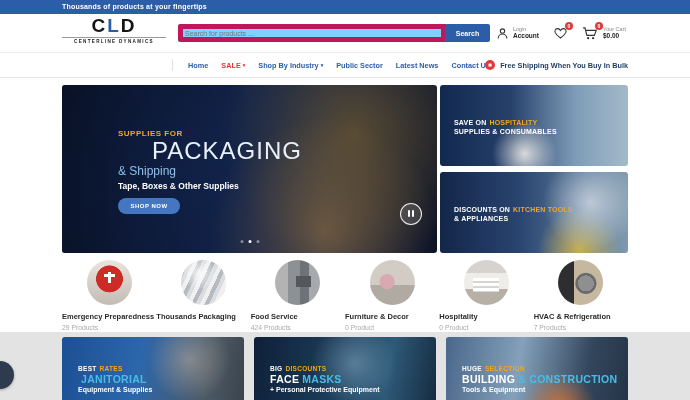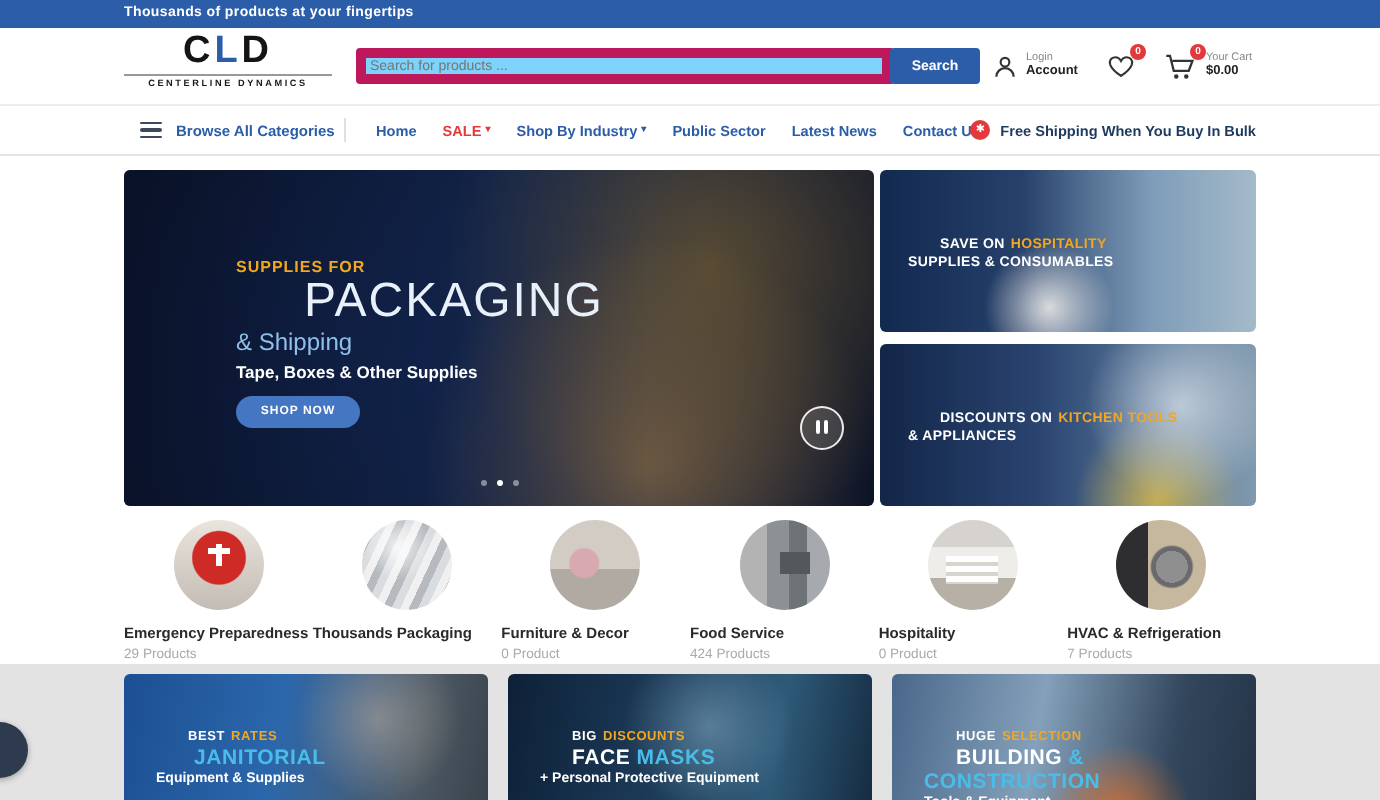--- a/index.html
+++ b/index.html
@@ -125,21 +125,21 @@
            radial-gradient(circle at 55% 35%, rgba(165,205,230,.4), rgba(0,0,0,0) 38%),
            linear-gradient(100deg, #0e2038 0%, #1c3b58 42%, #2e5a78 72%, #152a40 100%); }
   .bb3 { left:446px; background:
            radial-gradient(circle at 62% 96%, rgba(228,116,44,.85), rgba(0,0,0,0) 28%),
            linear-gradient(100deg, #49678a 0%, #84a0ba 40%, #32465c 76%, #243447 100%); }
   .bb-text { position:absolute; left:16px; top:28px; }
   .bb-eyebrow { font-size:6.5px; font-weight:bold; color:#fff; line-height:8px; letter-spacing:.3px; }
   .bb-title { font-size:10.5px; font-weight:bold; color:#fff; line-height:12px; letter-spacing:.3px; }
   .hl-cyan { color:#49bde8; }
   .bb-tag { font-size:7px; font-weight:bold; color:#fff; line-height:9px; }
-  .sp { margin-right:3px;margin-left:16px; }
+  .sp { margin-right:3px; }
 
   
   .chat-widget { position:absolute; left:-14px; top:361px; width:28px; height:28px; border-radius:50%;
                  background:#2e3a4e; cursor:pointer; box-shadow:0 1px 3px rgba(0,0,0,.3); }
 
   svg { display:block; }
 </style>
 </head>
 <body>
 
@@ -194,28 +194,20 @@
         </span>
         <span>
           <div class="acct-txt1">Your Cart</div>
           <div class="acct-txt2">$0.00</div>
         </span>
       </div>
     </div>
   </div>
 
   <div class="navbar">
-    <div class="browse">
-      <span class="burger">
-          <i></i>
-          <i></i>
-          <i></i>
-        </span>
-      <span class="browse-label">Browse All Categories</span>
-    </div>
     <div class="nav-divider"></div>
     <div class="nav-links">
       <a class="nav-link">
           <span>Home</span>
         </a>
       <a class="nav-link sale">
           <span>SALE</span>
           <span class="caret">▾</span>
         </a>
       <a class="nav-link">
@@ -276,28 +268,28 @@
       <div class="cat-img c1"></div>
       <div class="cat-name">Emergency Preparedness</div>
       <div class="cat-count">29 Products</div>
     </div>
     <div class="cat">
       <div class="cat-img c2"></div>
       <div class="cat-name">Thousands Packaging</div>
       <div class="cat-count"></div>
     </div>
     <div class="cat">
+      <div class="cat-img c3"></div>
+      <div class="cat-name">Food Service</div>
+      <div class="cat-count">424 Products</div>
+    </div>
+    <div class="cat">
       <div class="cat-img c4"></div>
       <div class="cat-name">Furniture &amp; Decor</div>
       <div class="cat-count">0 Product</div>
-    </div>
-    <div class="cat">
-      <div class="cat-img c3"></div>
-      <div class="cat-name">Food Service</div>
-      <div class="cat-count">424 Products</div>
     </div>
     <div class="cat">
       <div class="cat-img c5"></div>
       <div class="cat-name">Hospitality</div>
       <div class="cat-count">0 Product</div>
     </div>
     <div class="cat">
       <div class="cat-img c6"></div>
       <div class="cat-name">HVAC &amp; Refrigeration</div>
       <div class="cat-count">7 Products</div>

